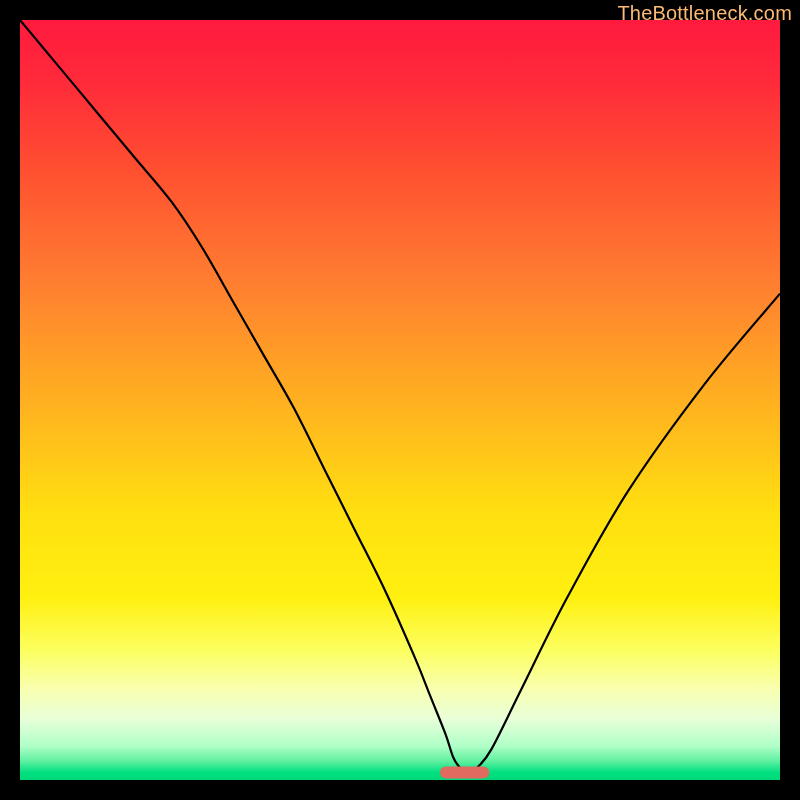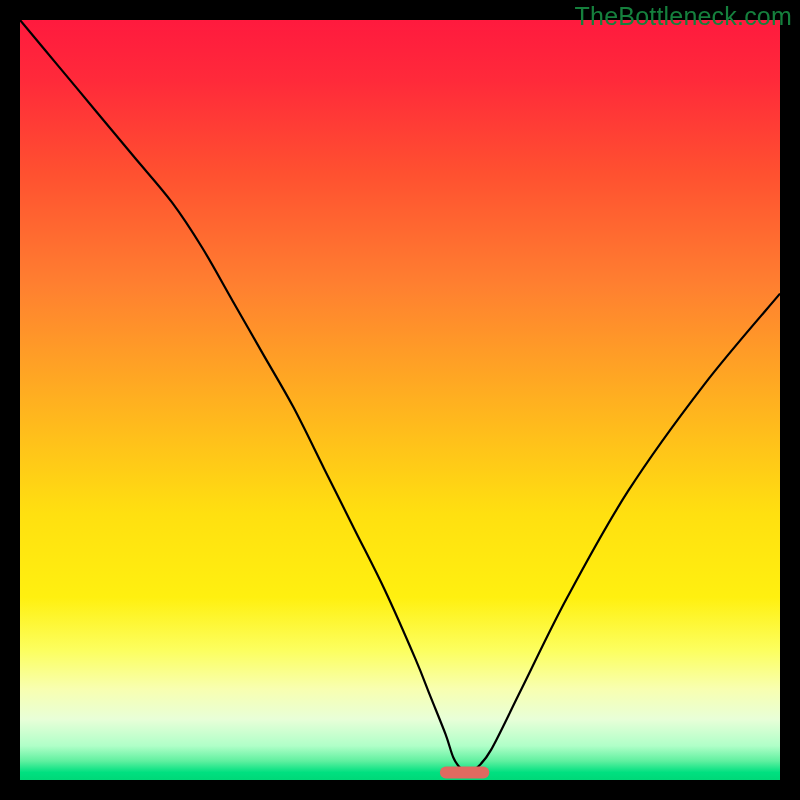--- a/index.html
+++ b/index.html
@@ -24,22 +24,22 @@
     left: 20px;
     top: 20px;
     width: 760px;
     height: 760px;
     overflow: hidden;
   }
   .attribution {
     position: absolute;
     top: 2px;
     right: 8px;
-    color: #15803d;
-    font-size: 25px;
+    color: #fdba74;
+    font-size: 20px;
     font-weight: 400;
     letter-spacing: 0.2px;
   }
   svg { display: block; }
 </style>
 </head>
 <body>
 
 <div class="frame">
   <div class="plot-area">

